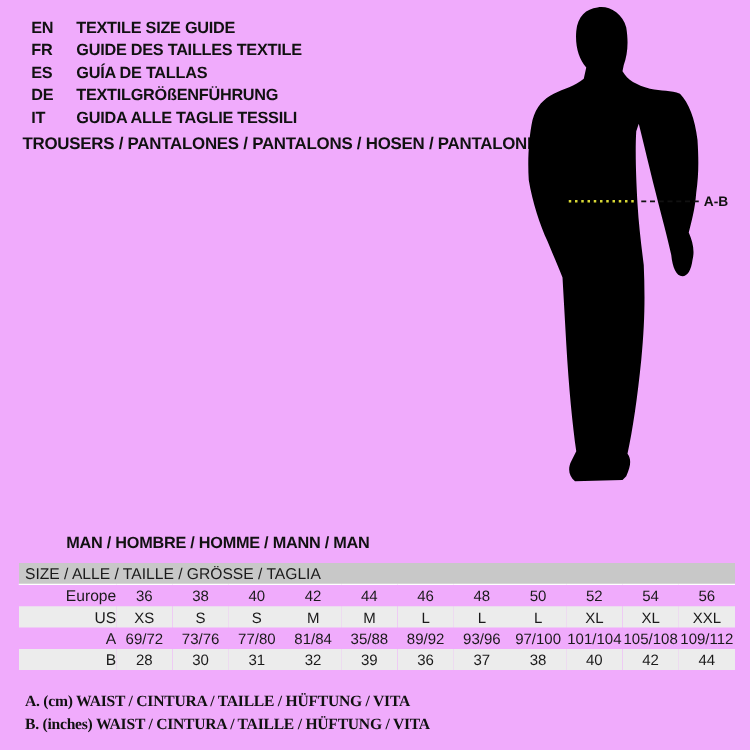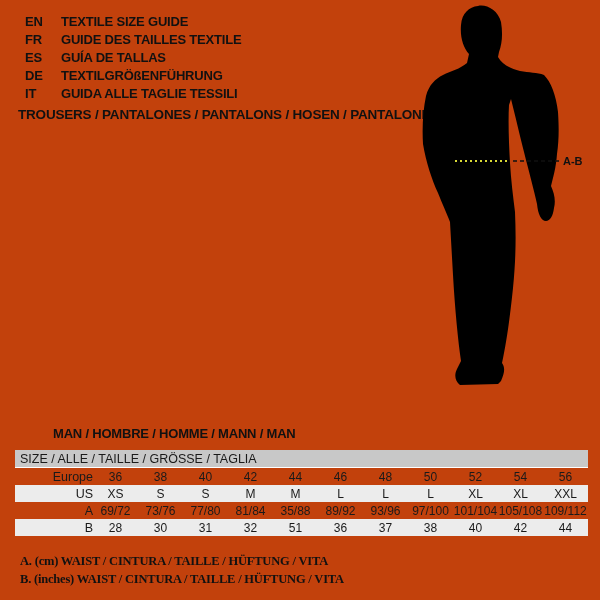--- a/index.html
+++ b/index.html
@@ -1,20 +1,20 @@
 <!DOCTYPE html>
 <html style="--dash-yellow: #d9d936; --table-header-bg: #c8c8c8; --table-alt-bg: #ececec; --silhouette: #000000; --text: #111111;"><head>
 <meta charset="utf-8">
 <style>
   html, body { margin: 0; padding: 0; background: #fff; }
   .canvas {
     position: relative;
     width: 600px;
     height: 600px;
-    background: #c2410c;
+    background: #f0abfc;
     overflow: hidden;
     font-family: "Liberation Sans", sans-serif;
     color: var(--text, #111);
   }
 
   
   .lang-list { position: absolute; left: 25px; top: 13px; }
   .lang-row { height: 18px; line-height: 18px; font-size: 13px; font-weight: bold; letter-spacing: -0.2px; }
   .lang-code { display: inline-block; width: 36px; }
   .lang-title { display: inline-block; }
@@ -187,21 +187,21 @@
           <td>101/104</td>
           <td>105/108</td>
           <td>109/112</td>
         </tr>
         <tr class="alt">
           <td class="lbl">B</td>
           <td>28</td>
           <td>30</td>
           <td>31</td>
           <td>32</td>
-          <td>51</td>
+          <td>39</td>
           <td>36</td>
           <td>37</td>
           <td>38</td>
           <td>40</td>
           <td>42</td>
           <td>44</td>
         </tr>
       </tbody>
   </table>
 

